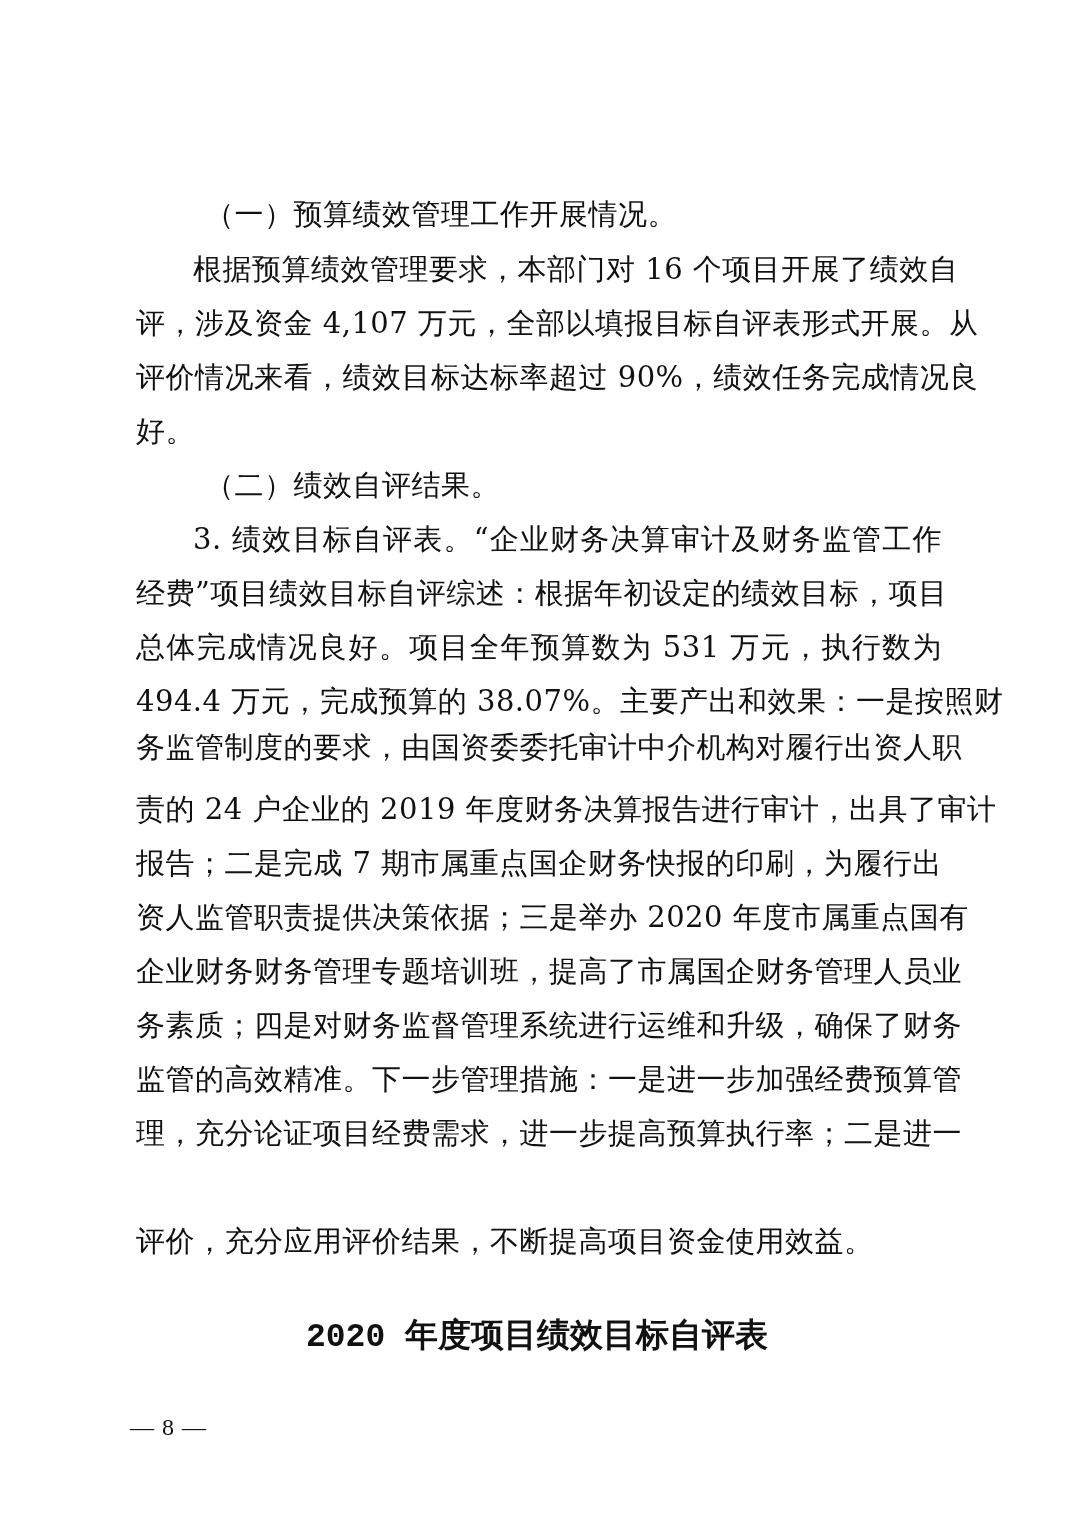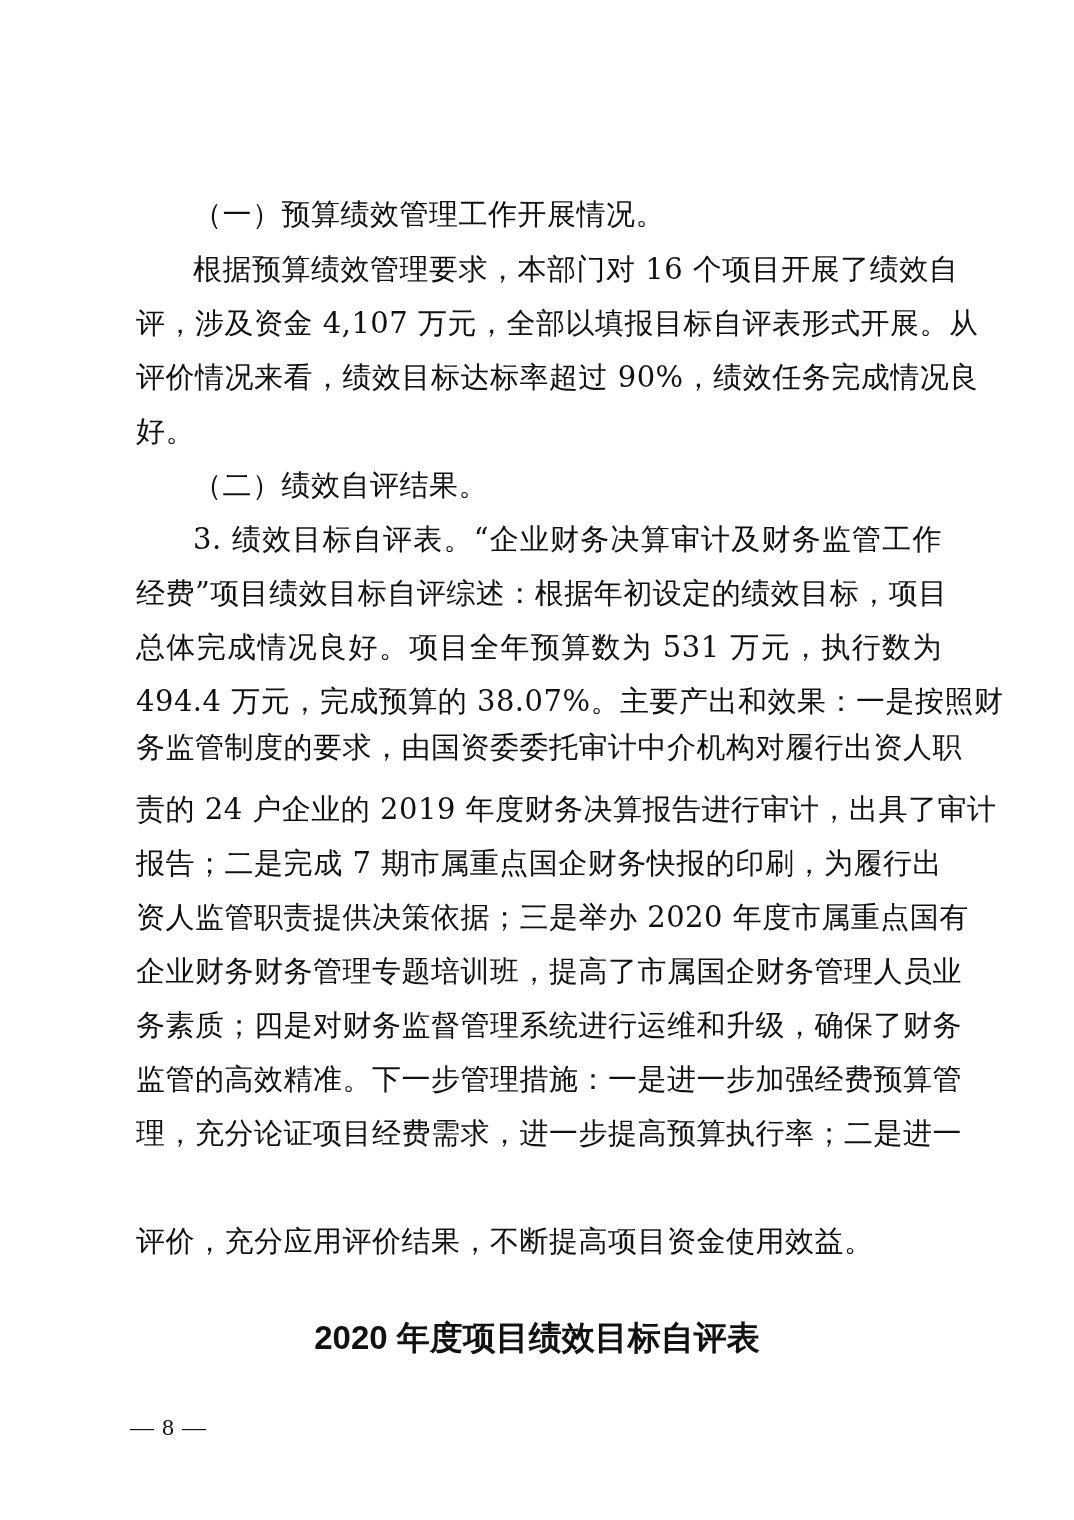--- a/index.html
+++ b/index.html
@@ -3,23 +3,23 @@
 <meta charset="utf-8">
 <style>
   html, body { margin: 0; padding: 0; background: #ffffff; }
   body { width: 1074px; height: 1520px; position: relative; overflow: hidden;
          font-family: "DejaVu Serif", "Liberation Serif", serif; color: #111; }
   .page { position: absolute; left: 0; top: 0; width: 1074px; height: 1520px; background: #fff; }
   .line { position: absolute; left: 136px; width: 806px; font-size: 29px; line-height: 36px;
           white-space: nowrap; text-align: justify; text-align-last: justify; letter-spacing: 0.5px; }
   .line.last { text-align-last: left; }
   .indent { left: 193px; width: 749px; }
-  .heading { text-align-last: left; }
+  .heading { text-align-last: left; margin-left: 12px; }
   .table-title { position: absolute; left: 0; width: 1074px; top: 1318px; text-align: center;
-                 font-family: Liberation Sans, sans-serif; font-weight: bold; font-size: 33px; line-height: 40px; }
+                 font-family: Liberation Mono, monospace; font-weight: bold; font-size: 33px; line-height: 40px; }
   .page-num { position: absolute; left: 130px; top: 1412px; font-family: "Liberation Serif", serif;
               font-size: 24px; line-height: 30px; letter-spacing: 1px; }
 </style>
 </head>
 <body>
 
 <div class="page">
 
   <div class="line indent heading" style="top:196px">（一）预算绩效管理工作开展情况。</div>
 

